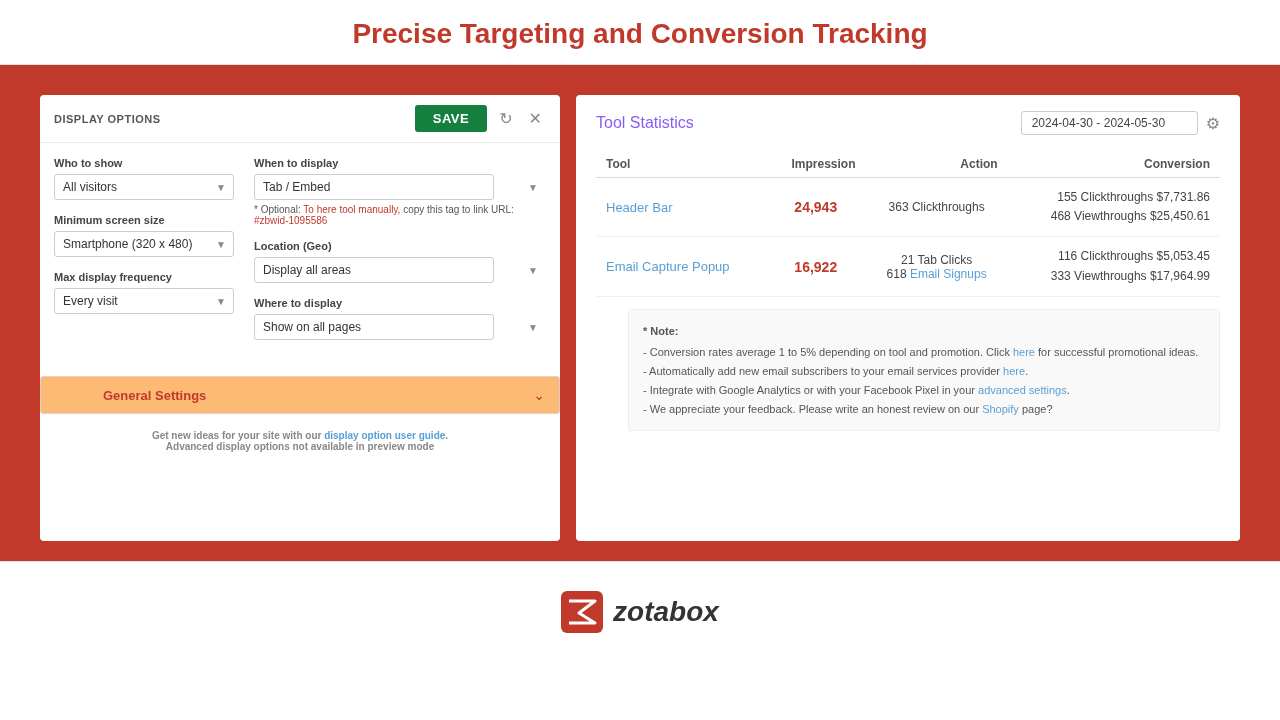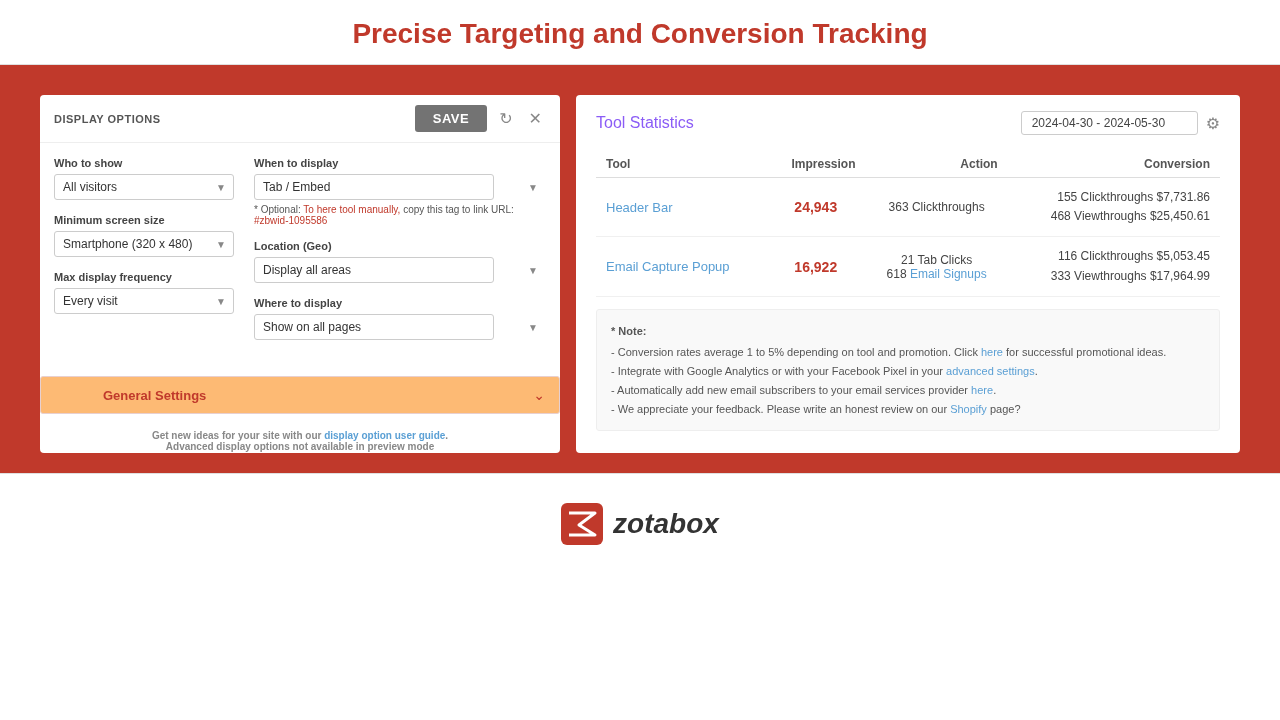--- a/index.html
+++ b/index.html
@@ -23,21 +23,21 @@
       font-size: 28px;
       font-weight: 800;
     }
 
     
     .main-area {
       background: #c0392b;
       padding: 30px 40px 20px;
       display: flex;
       gap: 16px;
-      height: 408px;
+      height: 496px;
     }
 
     
     .display-panel {
       background: #fff;
       border-radius: 4px;
       width: 520px;
       flex-shrink: 0;
       position: relative;
       padding-bottom: 10px;
@@ -54,21 +54,21 @@
       font-weight: 700;
       color: #555;
       letter-spacing: 0.5px;
     }
     .header-actions {
       display: flex;
       align-items: center;
       gap: 8px;
     }
     .btn-save {
-      background: #737373;
+      background: #15803d;
       color: #fff;
       border: none;
       padding: 6px 18px;
       font-size: 13px;
       font-weight: 700;
       border-radius: 3px;
       cursor: pointer;
       letter-spacing: 0.5px;
     }
     .btn-icon {
@@ -279,20 +279,21 @@
     
     .notes-section {
       margin-top: 12px;
       background: #f9f9f9;
       border: 1px solid #eee;
       border-radius: 3px;
       padding: 12px 14px;
       font-size: 11px;
       color: #555;
       line-height: 1.7;
+      margin-left: 32px;
     }
     .notes-section a {
       color: #5a9fd4;
       text-decoration: none;
     }
     .note-title {
       font-weight: 700;
       margin-bottom: 3px;
     }
 
@@ -489,22 +490,22 @@
               <div>333 Viewthroughs $17,964.99</div>
             </div>
           </td>
         </tr>
       </tbody>
     </table>
 
     <div class="notes-section">
       <div class="note-title">* Note:</div>
       <div>- Conversion rates average 1 to 5% depending on tool and promotion. Click <a href="#">here</a> for successful promotional ideas.</div>
+      <div>- Automatically add new email subscribers to your email services provider <a href="#">here</a>.</div>
       <div>- Integrate with Google Analytics or with your Facebook Pixel in your <a href="#">advanced settings</a>.</div>
-      <div>- Automatically add new email subscribers to your email services provider <a href="#">here</a>.</div>
       <div>- We appreciate your feedback. Please write an honest review on our <a href="#">Shopify</a> page?</div>
     </div>
   </div>
 </div>
 
 <div class="page-footer">
   <div class="zota-logo">
     <svg class="zota-z" viewBox="0 0 42 42" xmlns="http://www.w3.org/2000/svg">
       <rect width="42" height="42" rx="6" fill="#c0392b"></rect>
       <path d="M8 10 L34 10 L18 22 L34 32 L8 32" stroke="white" stroke-width="3" fill="none" stroke-linejoin="round"></path>

